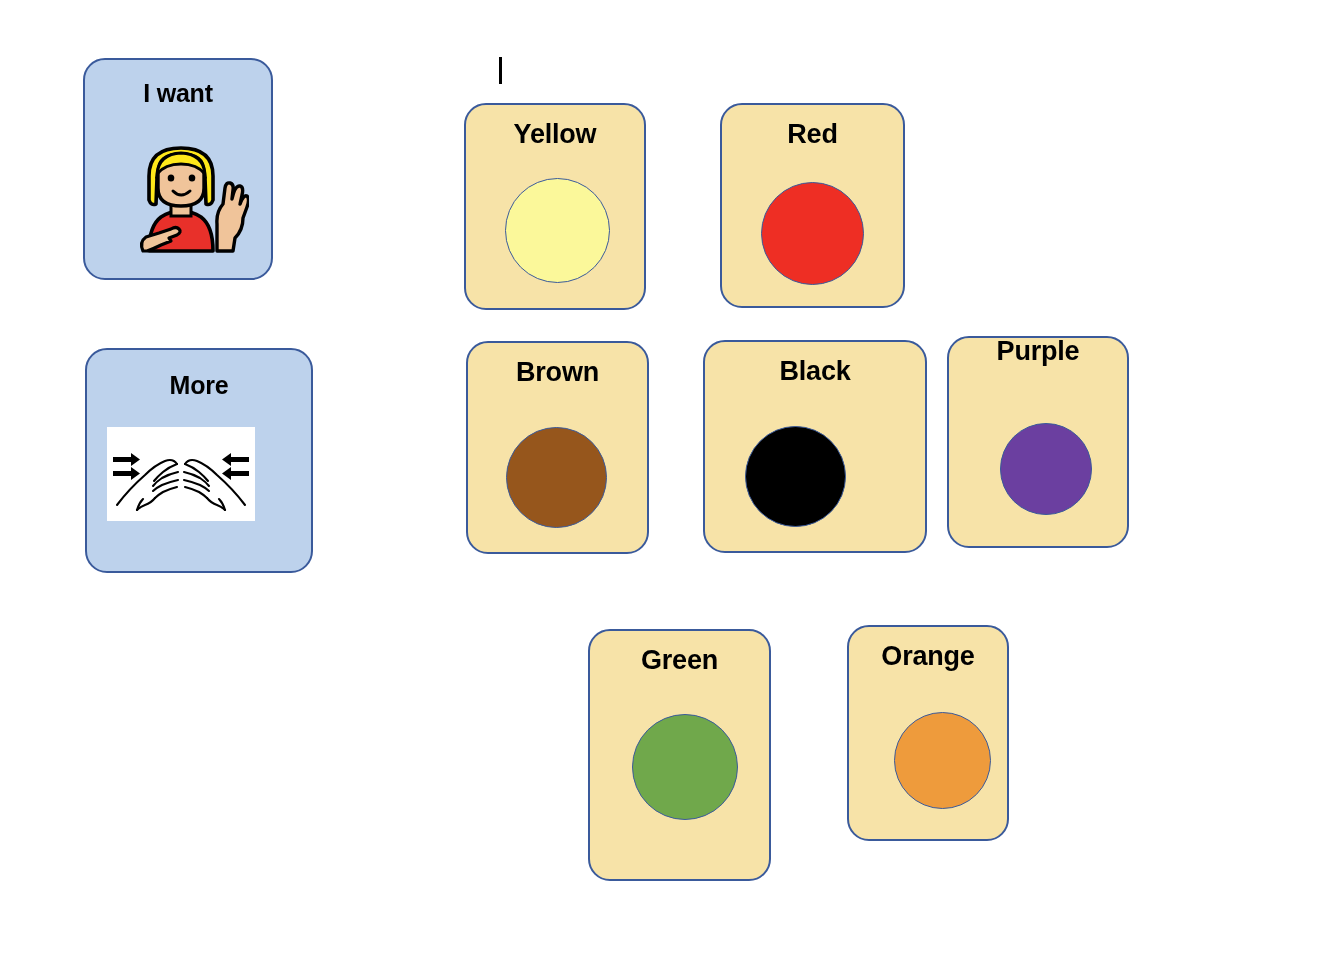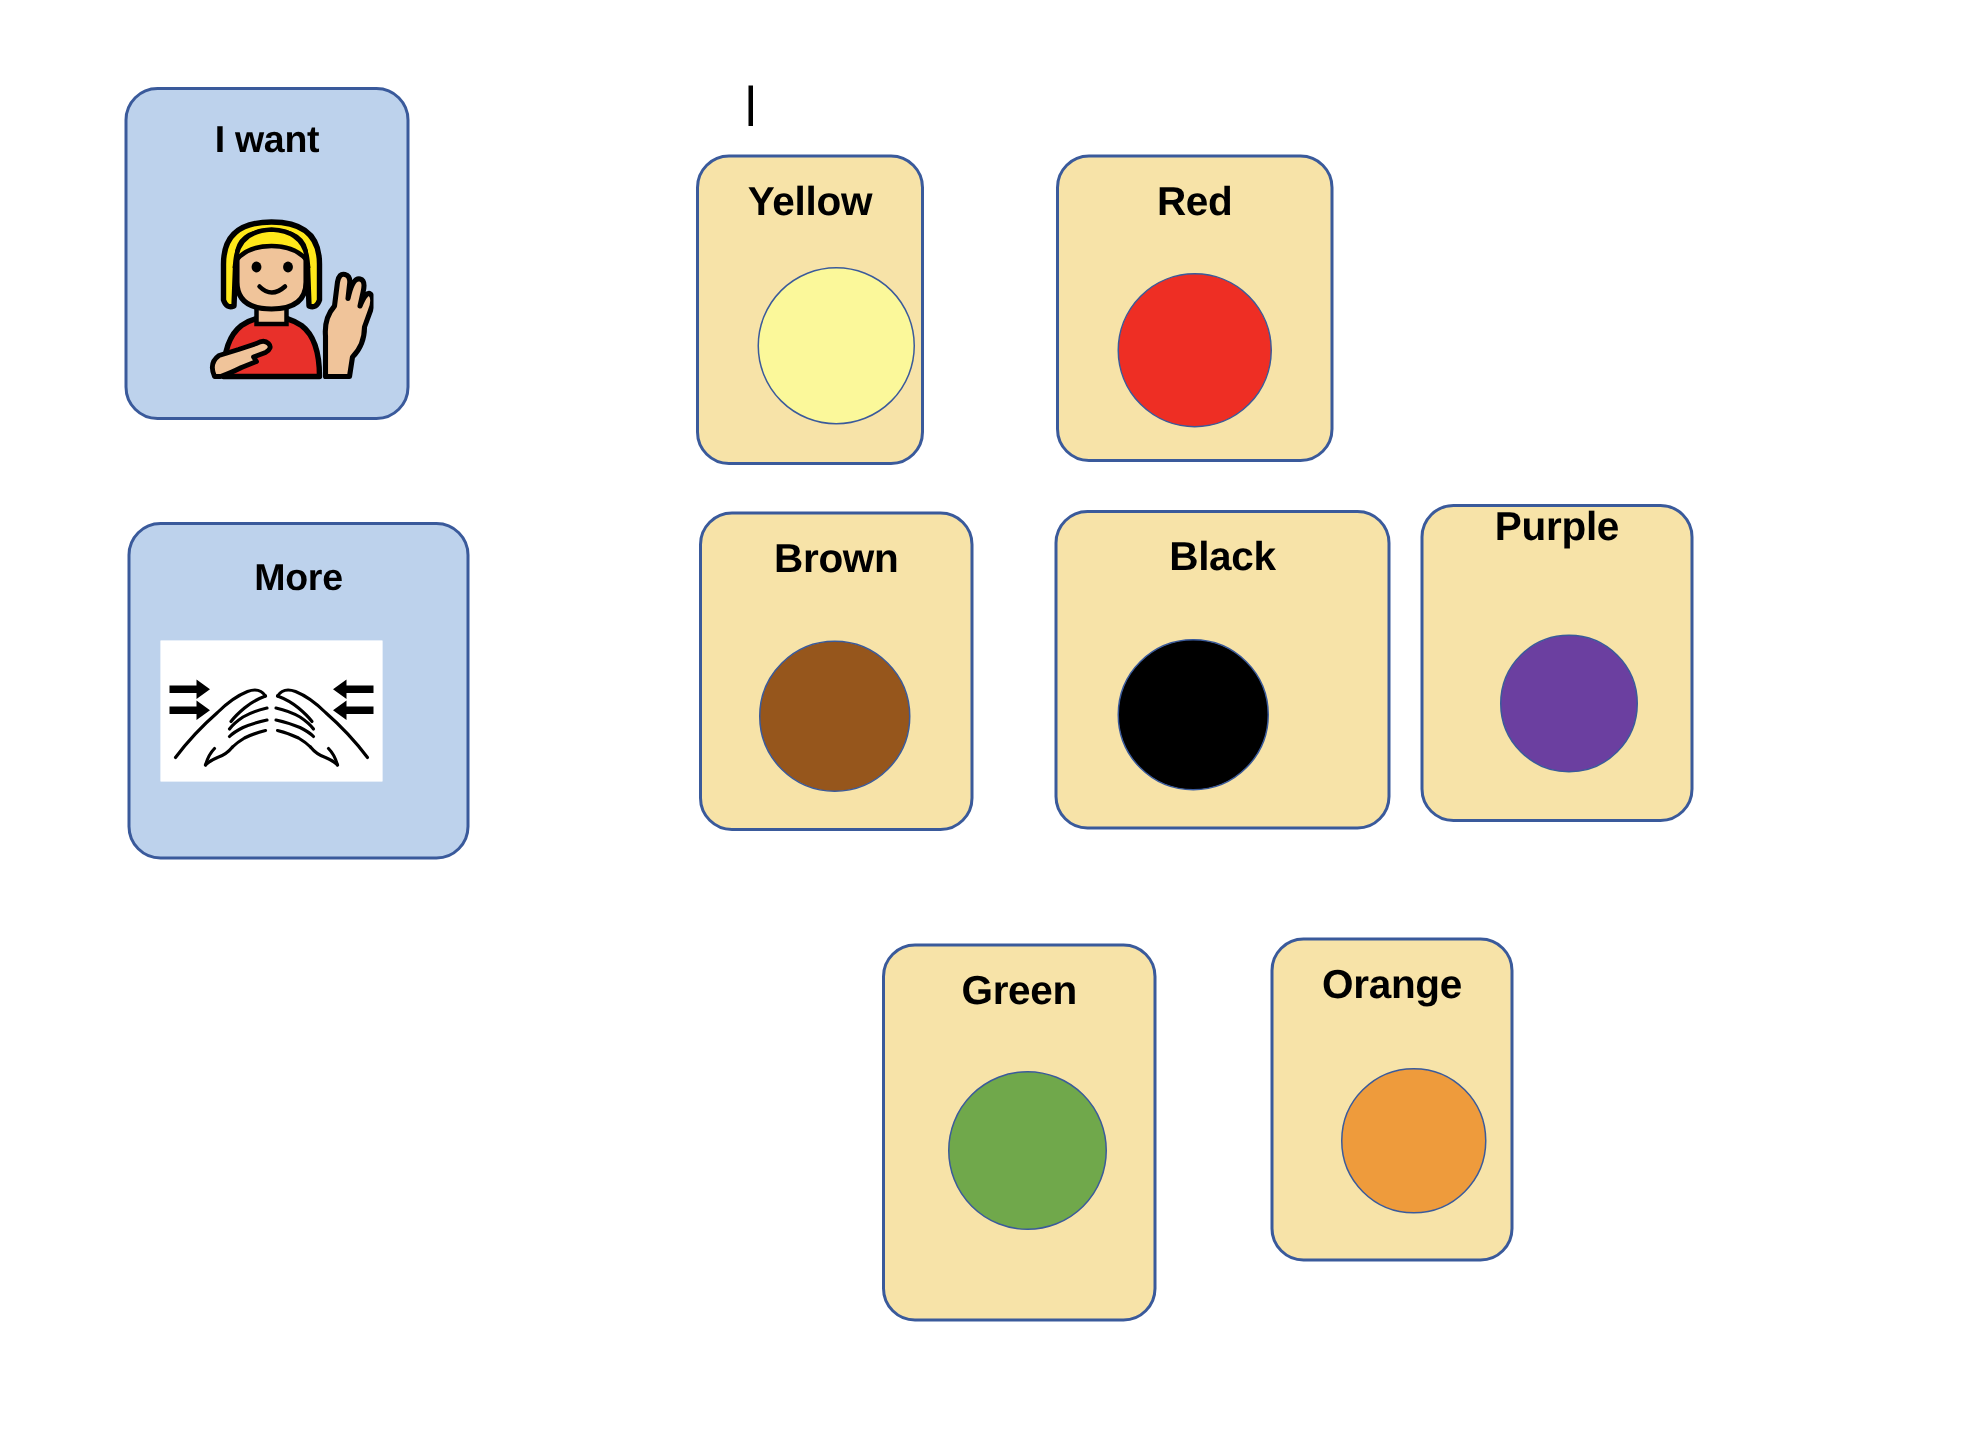--- a/index.html
+++ b/index.html
@@ -148,26 +148,26 @@
         </g>
 
         <g fill="#000000">
           <path d="M142 30 L124 30 L124 26 L115 32.5 L124 39 L124 35 L142 35 Z"></path>
           <path d="M142 44 L124 44 L124 40 L115 46.5 L124 53 L124 49 L142 49 Z"></path>
         </g>
       </svg>
     </div>
   </div>
 
-  <div class="card color-card" id="color-card-0" style="left: 464px; top: 103px; width: 152px; height: 207px; background: rgb(247, 227, 168); border-color: rgb(58, 90, 155);">
+  <div class="card color-card" id="color-card-0" style="left: 464px; top: 103px; width: 182px; height: 207px; background: rgb(247, 227, 168); border-color: rgb(58, 90, 155);">
     <div class="card-label" style="margin-top: 16px;">Yellow</div>
     <div class="swatch" style="left: 39px; top: 73px; width: 105px; height: 105px; background: rgb(251, 248, 154); border-color: rgb(58, 90, 155);"></div>
   </div>
 
-  <div class="card color-card" id="color-card-1" style="left: 704px; top: 103px; width: 185px; height: 205px; background: rgb(247, 227, 168); border-color: rgb(58, 90, 155);">
+  <div class="card color-card" id="color-card-1" style="left: 720px; top: 103px; width: 185px; height: 205px; background: rgb(247, 227, 168); border-color: rgb(58, 90, 155);">
     <div class="card-label" style="margin-top: 16px;">Red</div>
     <div class="swatch" style="left: 39px; top: 77px; width: 103px; height: 103px; background: rgb(238, 46, 36); border-color: rgb(58, 90, 155);"></div>
   </div>
 
 
   <div class="card color-card" id="color-card-3" style="left: 466px; top: 341px; width: 183px; height: 213px; background: rgb(247, 227, 168); border-color: rgb(58, 90, 155);">
     <div class="card-label" style="margin-top: 16px;">Brown</div>
     <div class="swatch" style="left: 38px; top: 84px; width: 101px; height: 101px; background: rgb(150, 86, 28); border-color: rgb(58, 90, 155);"></div>
   </div>
 

